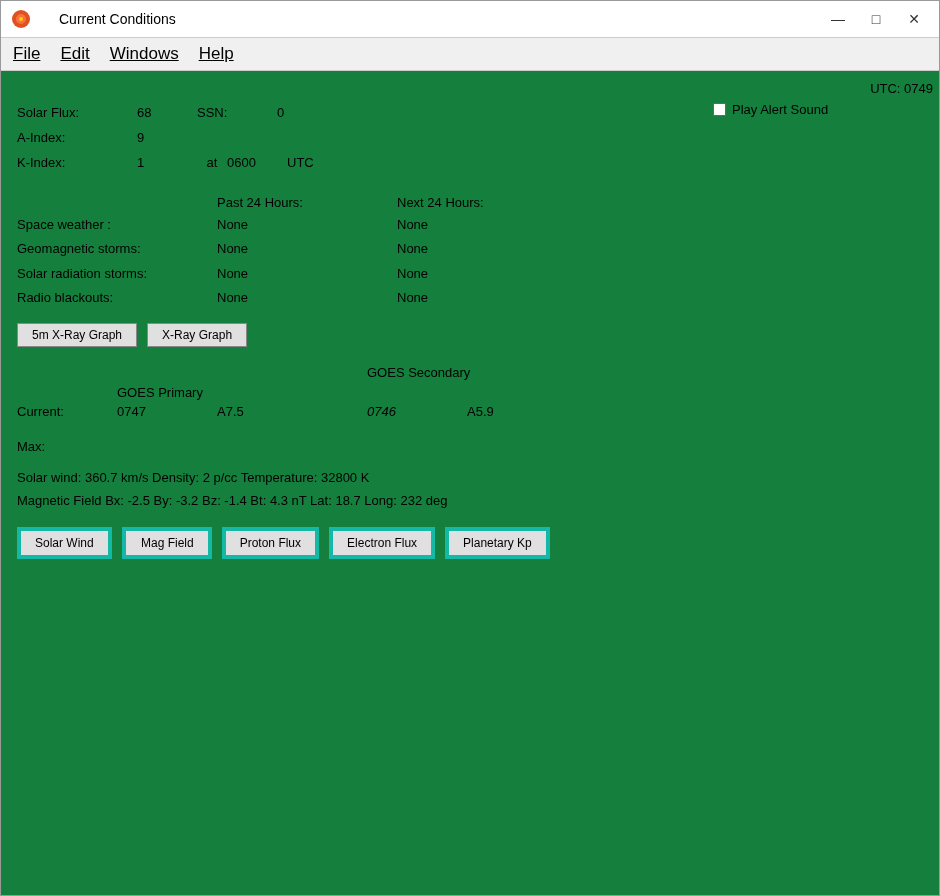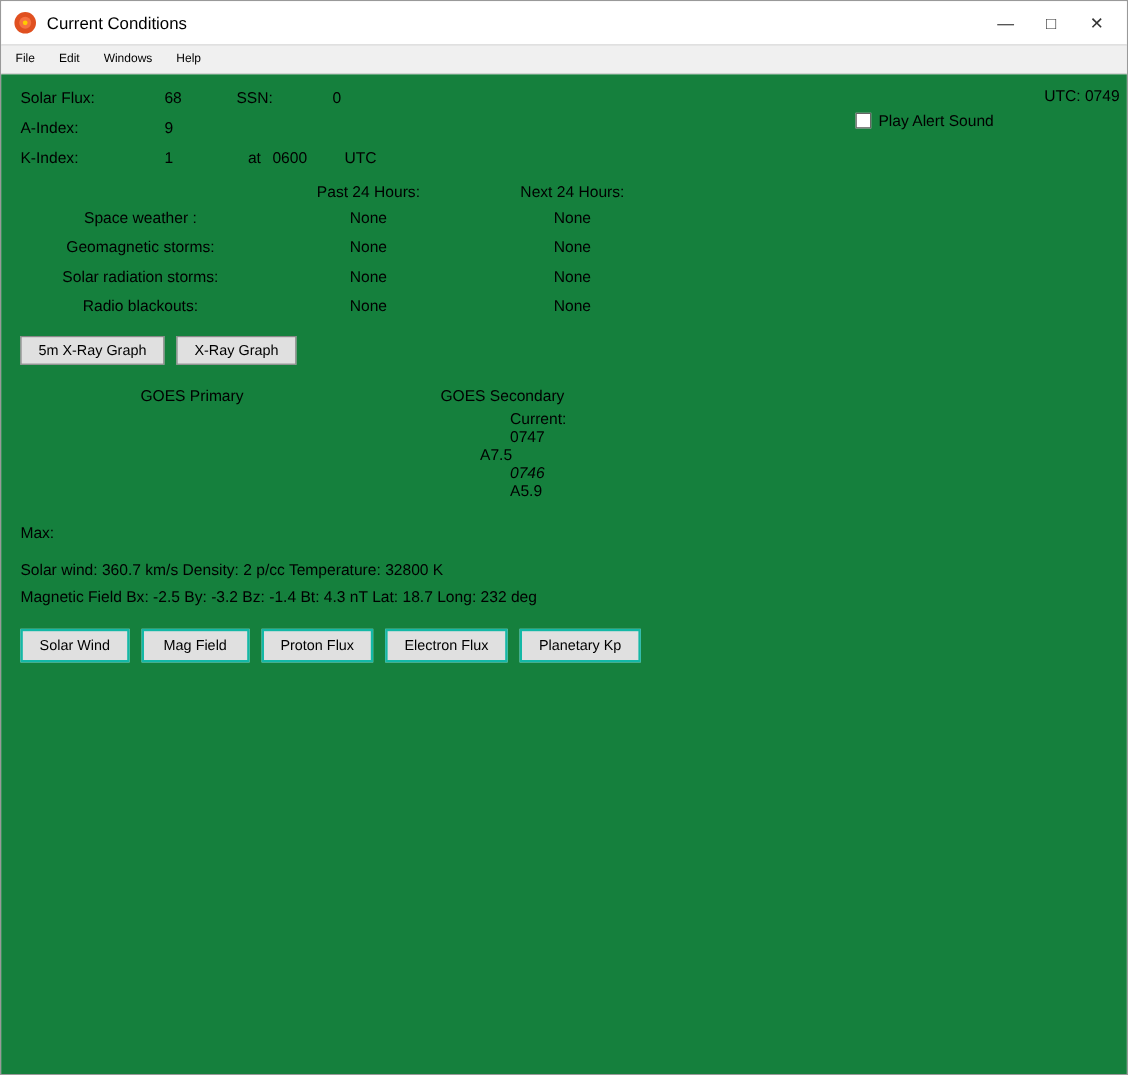--- a/index.html
+++ b/index.html
@@ -19,20 +19,21 @@
       display: flex;
       flex-direction: column;
     }
     .title-bar {
       background: #fff;
       padding: 6px 10px;
       display: flex;
       align-items: center;
       border-bottom: 1px solid #ccc;
       user-select: none;
+      gap: 20px;
     }
     .title-bar-icon {
       width: 20px;
       height: 20px;
       margin-right: 8px;
       flex-shrink: 0;
     }
     .title-bar-title {
       flex: 1;
       font-size: 14px;
@@ -58,21 +59,22 @@
     .menu-bar {
       background: #f0f0f0;
       padding: 3px 4px;
       display: flex;
       gap: 4px;
       border-bottom: 1px solid #ccc;
     }
     .menu-item {
       padding: 3px 8px;
       cursor: pointer;
-      font-size: 10px;
+      font-size: 17px;
+      text-decoration: underline;
     }
     .content {
       flex: 1;
       padding: 10px 6px 16px 16px;
       background: #15803d;
     }
     .top-section {
       display: flex;
       justify-content: space-between;
       margin-bottom: 4px;
@@ -95,22 +97,21 @@
     }
     .checkbox-box {
       width: 13px;
       height: 13px;
       border: 1px solid #666;
       background: #fff;
       display: inline-block;
       flex-shrink: 0;
     }
     .conditions-grid {
-      margin-top: 6px;
-      text-align: center;
+      margin-top: 18px;
     }
     .conditions-header {
       display: flex;
       margin-bottom: 4px;
     }
     .col-label { min-width: 200px; }
     .col-past { min-width: 180px; }
     .col-next { min-width: 160px; }
     .conditions-row {
       display: flex;
@@ -131,48 +132,48 @@
       font-size: 12px;
       font-family: inherit;
       min-width: 100px;
     }
     .goes-section { margin-bottom: 10px; }
     .goes-header-row {
       display: flex;
       margin-bottom: 4px;
     }
     .goes-col-blank { min-width: 100px; }
-    .goes-col-primary { min-width: 250px; font-weight: normal; }
+    .goes-col-primary { min-width: 250px; font-weight: normal; margin-top: 20px; }
     .goes-col-secondary { min-width: 200px; font-weight: normal; }
     .goes-data-row {
       display: flex;
-      align-items: center;
+      align-items: flex-end;
       margin-bottom: 20px;
-      flex-direction: column;
     }
     .goes-label { min-width: 100px; }
     .goes-time-primary { min-width: 100px; }
     .goes-val-primary { min-width: 150px; }
     .goes-time-secondary { min-width: 100px; font-style: italic; }
     .goes-val-secondary { min-width: 100px; }
     .max-row { margin: 6px 0 12px 0; }
     .solar-info { margin-bottom: 4px; line-height: 1.8; }
     .bottom-buttons {
       display: flex;
       gap: 10px;
       margin-top: 14px;
     }
     .bottom-btn {
       padding: 5px 14px;
       background: #e0e0e0;
-      border: 2px solid #14b8a6;
+      border: 4px solid #14b8a6;
       cursor: pointer;
       font-size: 12px;
       font-family: inherit;
       min-width: 90px;
+      text-align: right;
     }
   </style>
 </head>
 <body>
 
 <div class="window">
 
   <div class="title-bar">
     <div class="title-bar-icon">
       <svg width="20" height="20" viewBox="0 0 20 20">
@@ -196,21 +197,21 @@
     <div class="menu-item">Help</div>
   </div>
 
   <div class="content">
 
     <div class="top-section">
       <div class="left-info">
         <div class="info-row">
           <span class="info-label">Solar Flux:</span>
           <span class="info-value">68</span>
-          <span style="min-width:80px;">SSN:</span>
+          <span style="min-width:80px;margin-top:22px;">SSN:</span>
           <span>0</span>
         </div>
         <div class="info-row">
           <span class="info-label">A-Index:</span>
           <span class="info-value">9</span>
         </div>
         <div class="info-row">
           <span class="info-label">K-Index:</span>
           <span class="info-value">1</span>
           <span style="min-width:30px;text-align:center;">at</span>

